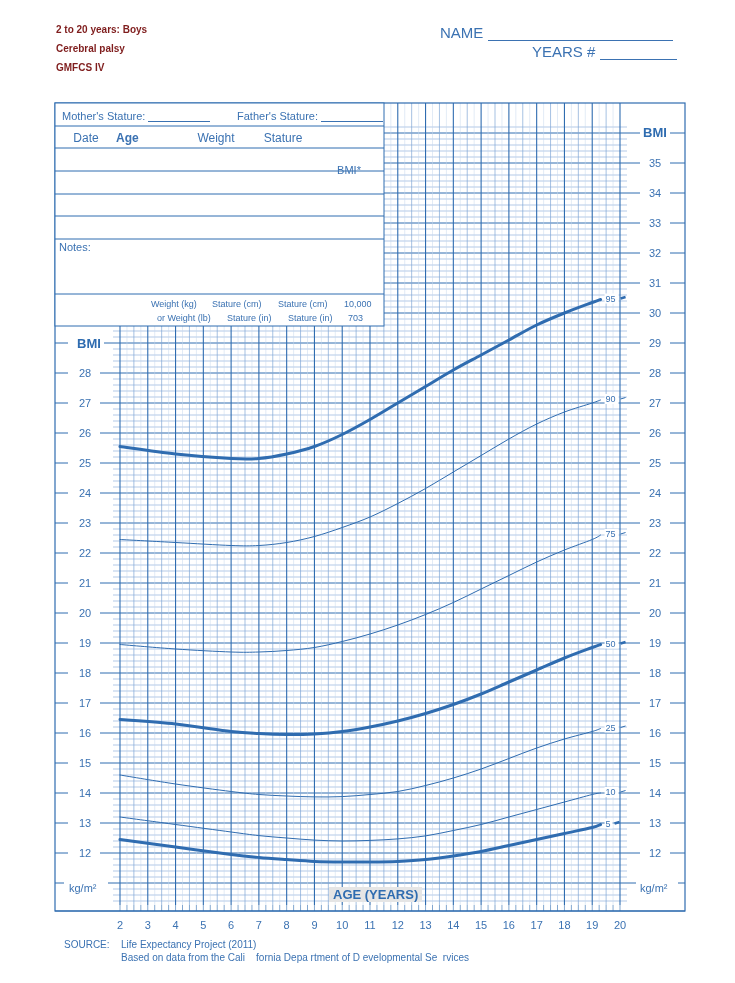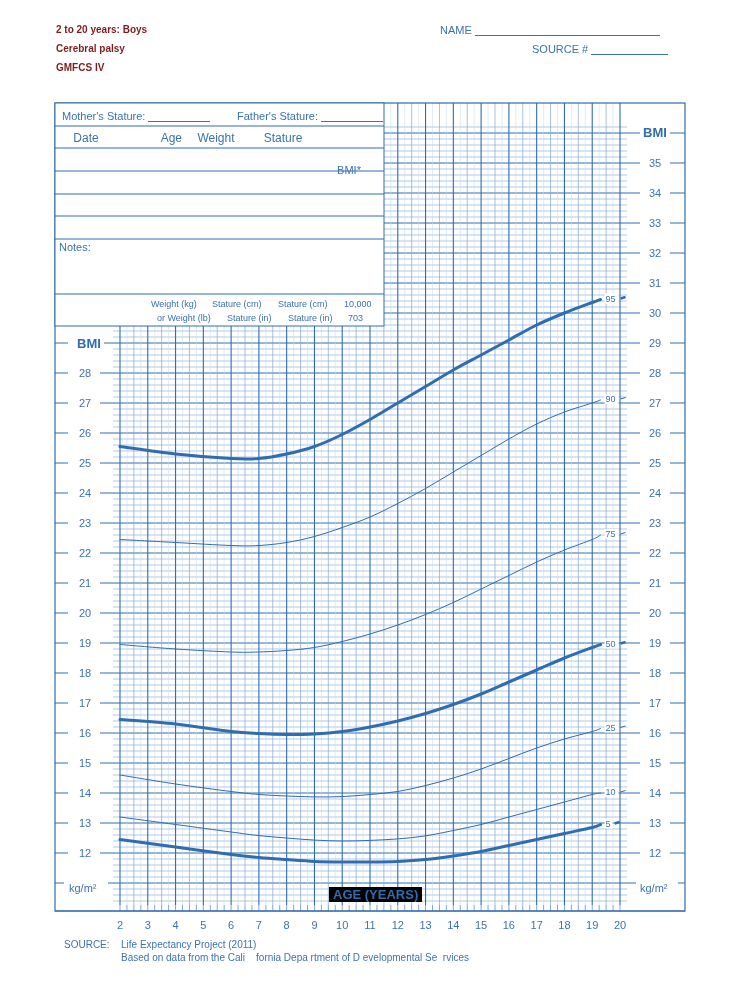--- a/index.html
+++ b/index.html
@@ -1,39 +1,39 @@
 <!DOCTYPE html>
 <html><head>
 <meta charset="utf-8">
 <style>
   html,body{margin:0;padding:0;background:#fff;}
   body{width:735px;height:983px;position:relative;overflow:hidden;font-family:"Liberation Sans",sans-serif;color:#2a64a8;}
   .abs{position:absolute;}
   .hdr-title{left:56px;font-weight:bold;font-size:10px;color:#7f1d1d;line-height:19px;}
-  .namefield{font-size:11px;color:#3b72b2;}
+  .namefield{font-size:15px;color:#3b72b2;}
   .uline{display:inline-block;border-bottom:1px solid #3b72b2;height:10px;vertical-align:bottom;}
   #chart-svg{position:absolute;left:0;top:0;}
   .box-text{font-size:11px;color:#3b72b2;}
   .small-text{font-size:9px;color:#3b72b2;}
   .src{font-size:10px;color:#3b72b2;margin-left:8px;}
 </style>
 </head>
 <body>
 
 <div class="abs hdr-title" style="top:20px;">
   <div>2 to 20 years: Boys</div>
   <div>Cerebral palsy</div>
   <div>GMFCS IV</div>
 </div>
 <div class="abs namefield" style="left:440px;top:24px;">
   <span>NAME</span>
   <span class="uline" style="width:185px;"></span>
 </div>
 <div class="abs namefield" style="left:532px;top:43px;">
-  <span>SOURCE #</span>
+  <span>YEARS #</span>
   <span class="uline" style="width:77px;"></span>
 </div>
 
 <svg id="chart-svg" width="735" height="983">
     <g>
       <line x1="113" x2="627" y1="901" y2="901" stroke="#7fa6d6" stroke-width="0.6"></line>
       <line x1="113" x2="627" y1="895" y2="895" stroke="#7fa6d6" stroke-width="0.6"></line>
       <line x1="113" x2="627" y1="889" y2="889" stroke="#7fa6d6" stroke-width="0.6"></line>
       <line x1="113" x2="627" y1="883" y2="883" stroke="#2f6cb0" stroke-width="1"></line>
       <line x1="113" x2="627" y1="877" y2="877" stroke="#7fa6d6" stroke-width="0.6"></line>
@@ -510,21 +510,21 @@
 <div class="abs box-text" style="left:62px;top:110px;">
   <span>Mother's Stature:</span>
   <span class="uline" style="width:62px;"></span>
 </div>
 <div class="abs box-text" style="left:221px;top:110px;padding-left:16px;">
   <span>Father's Stature:</span>
   <span class="uline" style="width:62px;"></span>
 </div>
 <div class="abs box-text" style="left:56px;top:131px;width:328px;display:flex;">
   <span style="width:60px;text-align:center;font-size:12px;">Date</span>
-  <span style="width:66px;text-align:right;font-size:12px;">Age</span>
+  <span style="width:66px;text-align:left;font-size:12px;font-weight:bold;">Age</span>
   <span style="width:68px;text-align:center;font-size:12px;">Weight</span>
   <span style="width:66px;text-align:center;font-size:12px;">Stature</span>
   <span style="width:66px;text-align:center;font-size:11px;margin-top:33px;">BMI*</span>
 </div>
 <div class="abs" style="left:56px;top:148px;width:328px;height:22px;"></div>
 <div class="abs" style="left:56px;top:171px;width:328px;height:22px;"></div>
 <div class="abs" style="left:56px;top:194px;width:328px;height:22px;"></div>
 <div class="abs" style="left:56px;top:217px;width:328px;height:20px;"></div>
 <div class="abs box-text" style="left:59px;top:241px;">Notes:</div>
 <div class="abs" style="left:56px;top:255px;width:328px;height:38px;"></div>
@@ -535,17 +535,17 @@
 <div class="abs small-text" style="left:344px;top:299px;">10,000</div>
 <div class="abs small-text" style="left:157px;top:313px;">or Weight (lb)</div>
 <div class="abs small-text" style="left:227px;top:313px;">Stature (in)</div>
 <div class="abs small-text" style="left:288px;top:313px;">Stature (in)</div>
 <div class="abs small-text" style="left:348px;top:313px;">703</div>
 
 <div class="abs" style="left:75px;top:336px;font-weight:bold;font-size:13px;color:#2f6cb0;background:#fff;padding:0 2px;">BMI</div>
 <div class="abs" style="left:641px;top:125px;font-weight:bold;font-size:13px;color:#2f6cb0;background:#fff;padding:0 2px;">BMI</div>
 <div class="abs" style="left:69px;top:882px;font-size:11px;color:#3b72b2;">kg/m²</div>
 <div class="abs" style="left:640px;top:882px;font-size:11px;color:#3b72b2;">kg/m²</div>
-<div class="abs" style="left:329px;top:887px;font-weight:bold;font-size:13px;color:#2f6cb0;background:#000000;padding:0 4px;">AGE (YEARS)</div>
+<div class="abs" style="left:329px;top:887px;font-weight:bold;font-size:13px;color:#2f6cb0;background:#e5e5e5;padding:0 4px;">AGE (YEARS)</div>
 
 <div class="abs src" style="left:56px;top:939px;">SOURCE:</div>
 <div class="abs src" style="left:113px;top:939px;">Life Expectancy Project (2011)</div>
 <div class="abs src" style="left:113px;top:952px;white-space:pre;">Based on data from the Cali    fornia Depa rtment of D evelopmental Se  rvices</div>
 
 </body></html>

